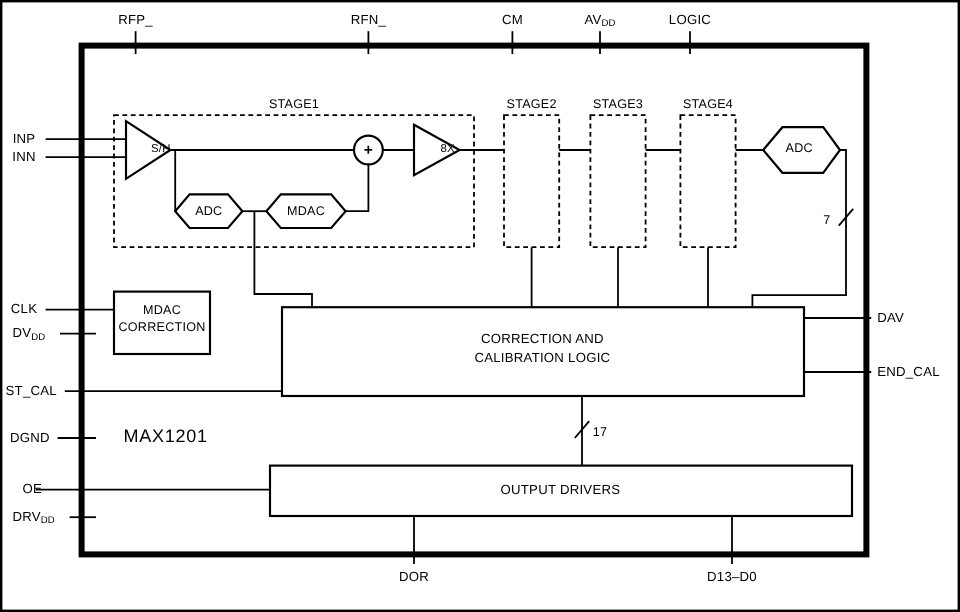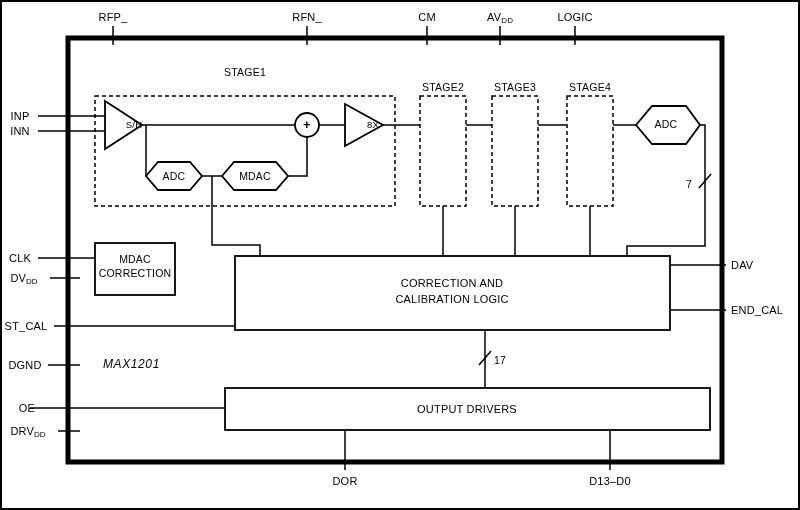--- a/index.html
+++ b/index.html
@@ -11,21 +11,21 @@
   .lbl{
     position:absolute;font-size:11px;line-height:14px;white-space:nowrap;
     font-family:"Liberation Sans",sans-serif;color:#000;letter-spacing:0.2px;
   }
   .c{transform:translateX(-50%);}
   .r{text-align:center;}
   .lbl sub{font-size:8px;vertical-align:-2px;letter-spacing:0;}
   .small{font-size:9.5px;line-height:12px;padding-left:32px;}
   .med{font-size:10.5px;line-height:13px;}
   .plus{font-size:13px;line-height:15px;font-weight:bold;}
-  .part{font-style:italic;font-size:12px;letter-spacing:0.6px;}
+  .part{font-size:15px;letter-spacing:0.6px;}
   .bus{font-size:10.5px;line-height:12px;}
 </style>
 </head>
 <body>
 
 <div class="stage-wrap">
 
   <svg width="800" height="510" viewBox="0 0 800 510">
 
     <rect x="1" y="1" width="798" height="508" fill="#fff" stroke="#000" stroke-width="2"></rect>
@@ -106,21 +106,21 @@
   <div class="lbl r" style="left:6px;top:358px;width:38px">DGND</div>
   <div class="lbl r" style="left:17px;top:401px;width:20px">OE</div>
   <div class="lbl r" style="left:2px;top:424px;width:52px"><span>DRV</span><sub>DD</sub></div>
 
   <div class="lbl" style="left:731px;top:258px">DAV</div>
   <div class="lbl" style="left:731px;top:303px">END_CAL</div>
 
   <div class="lbl c" style="left:345px;top:474px">DOR</div>
   <div class="lbl c" style="left:610px;top:474px">D13–D0</div>
 
-  <div class="lbl c med" style="left:245px;top:66px">STAGE1</div>
+  <div class="lbl c med" style="left:245px;top:81px">STAGE1</div>
   <div class="lbl c med" style="left:443px;top:81px">STAGE2</div>
   <div class="lbl c med" style="left:515px;top:81px">STAGE3</div>
   <div class="lbl c med" style="left:590px;top:81px">STAGE4</div>
 
   <div class="lbl c small" style="left:118px;top:119px">S/H</div>
   <div class="lbl c plus" style="left:307px;top:117px">+</div>
   <div class="lbl c small" style="left:357px;top:119px">8X</div>
   <div class="lbl c med" style="left:174px;top:170px">ADC</div>
   <div class="lbl c med" style="left:255px;top:170px">MDAC</div>
   <div class="lbl c med" style="left:666px;top:118px">ADC</div>

